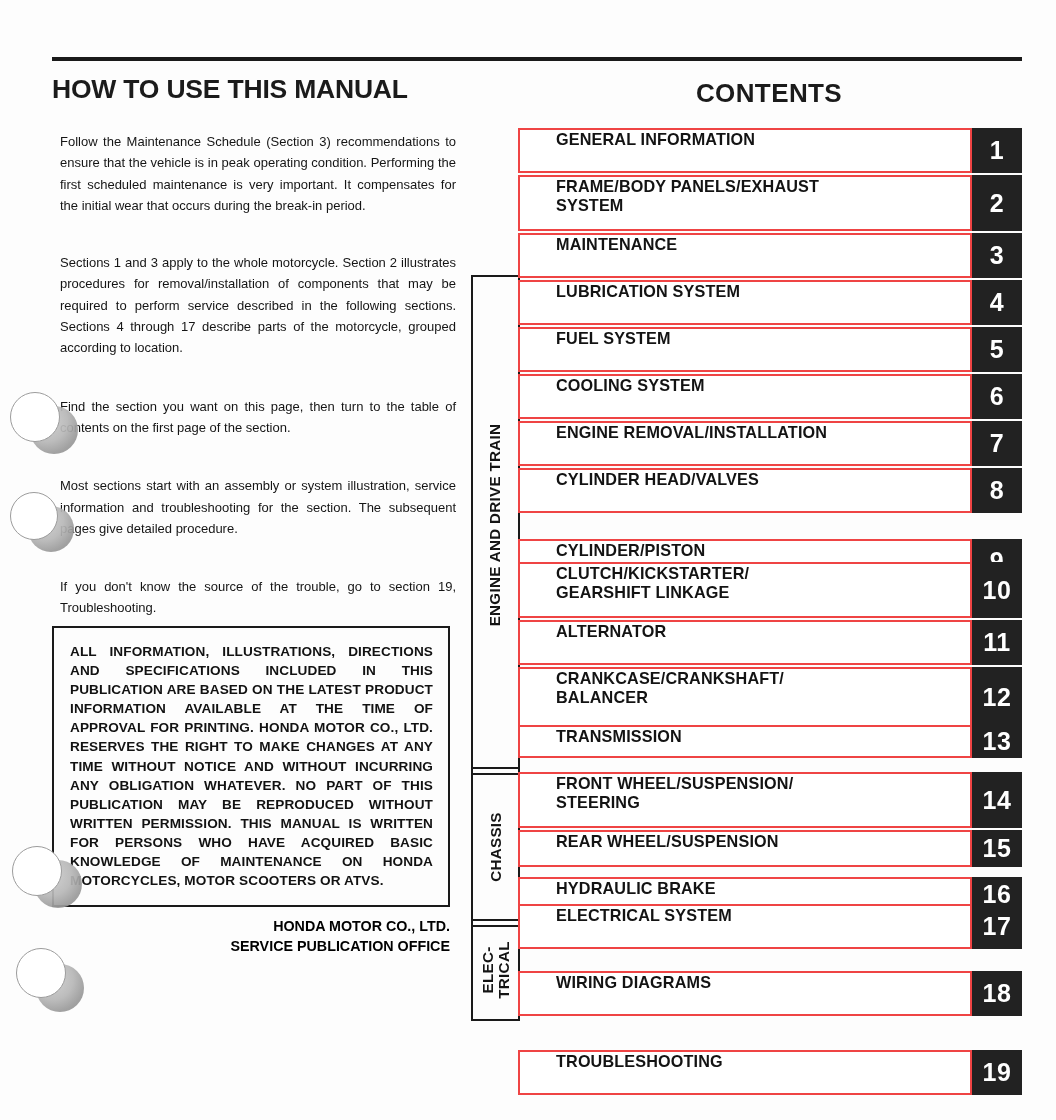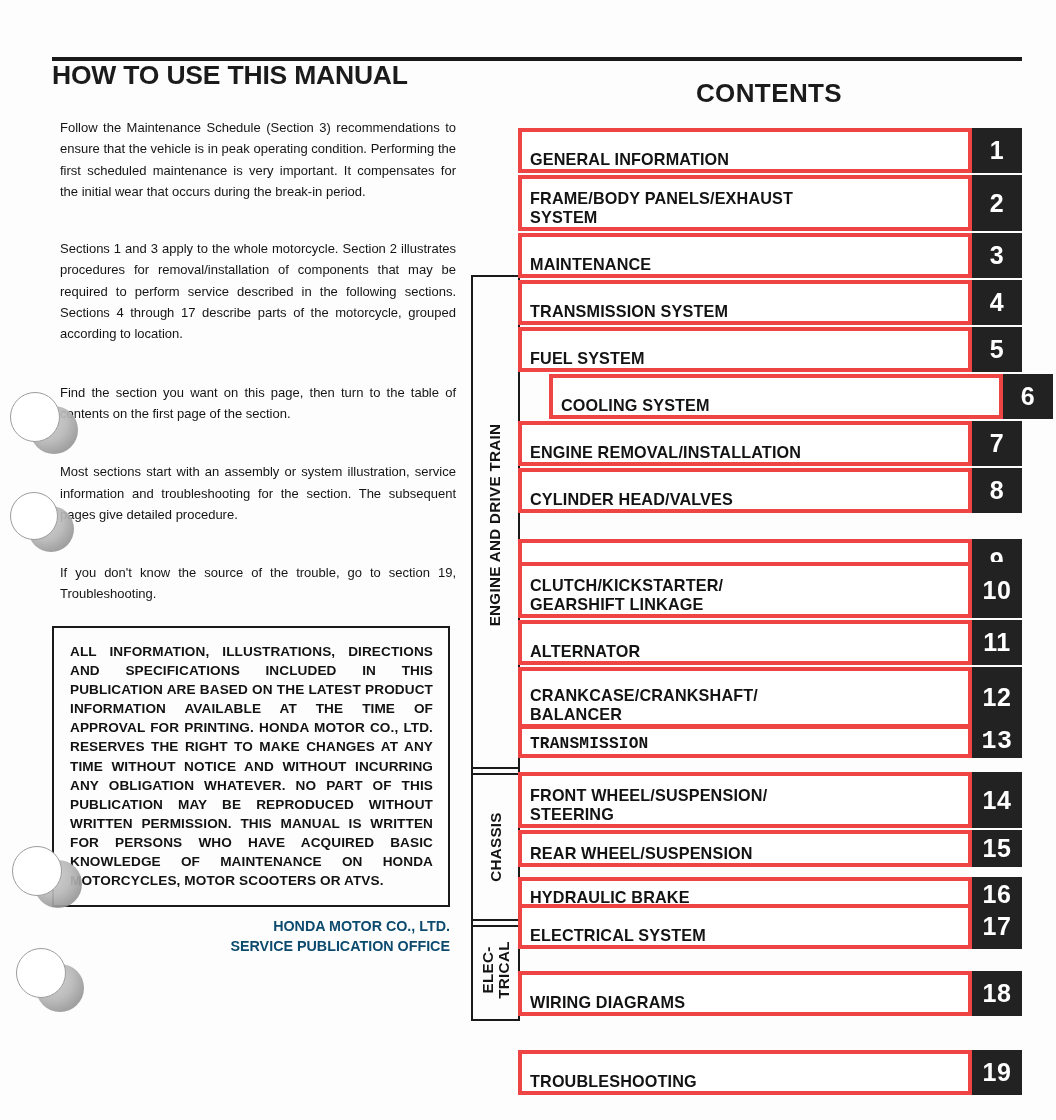--- a/index.html
+++ b/index.html
@@ -28,21 +28,21 @@
     top: 57px;
     width: 970px;
     height: 4px;
     background: #1a1a1a;
   }
 
   
   .left-col {
     position: absolute;
     left: 52px;
-    top: 60px;
+    top: 74px;
     width: 400px;
   }
   .h1-left {
     font-size: 26.5px;
     font-weight: bold;
     letter-spacing: -0.2px;
     color: #1b1b1b;
     margin: 0 0 26px 0;
     white-space: nowrap;
   }
@@ -80,21 +80,21 @@
 
   .signoff {
     position: absolute;
     left: 52px;
     top: 916px;
     width: 398px;
     text-align: right;
     font-size: 14.3px;
     font-weight: bold;
     line-height: 20px;
-    color: #0c4a6e;
+    color: #000000;
   }
 
   
   .h1-right {
     position: absolute;
     left: 522px;
     top: 78px;
     width: 494px;
     text-align: center;
     font-size: 26px;
@@ -140,26 +140,26 @@
     left: 47px;
     width: 504px;
     box-sizing: border-box;
   }
   .row-title {
     position: absolute;
     left: 0;
     top: 0;
     right: 50px;
     bottom: 0;
-    border: 4px solid #ef4444;
+    border: 2px solid #ef4444;
     box-sizing: border-box;
     background: #ffffff;
     display: flex;
-    align-items: flex-end;
-    padding-left: 8px;
+    align-items: flex-start;
+    padding-left: 36px;
   }
   .row-title span {
     font-size: 16.2px;
     font-weight: bold;
     letter-spacing: 0.15px;
     line-height: 19px;
     color: #131313;
     white-space: pre-line;
   }
   .row-num {
@@ -252,31 +252,31 @@
         <div class="row-num">2</div>
       </div>
       <div class="row" style="top: 105px; height: 45px;">
         <div class="row-title">
           <span>MAINTENANCE</span>
         </div>
         <div class="row-num">3</div>
       </div>
       <div class="row" style="top: 152px; height: 45px;">
         <div class="row-title">
-          <span>TRANSMISSION SYSTEM</span>
+          <span>LUBRICATION SYSTEM</span>
         </div>
         <div class="row-num">4</div>
       </div>
       <div class="row" style="top: 199px; height: 45px;">
         <div class="row-title">
           <span>FUEL SYSTEM</span>
         </div>
         <div class="row-num">5</div>
       </div>
-      <div class="row" style="top: 246px; height: 45px; margin-left: 31px;">
+      <div class="row" style="top: 246px; height: 45px;">
         <div class="row-title">
           <span>COOLING SYSTEM</span>
         </div>
         <div class="row-num">6</div>
       </div>
       <div class="row" style="top: 293px; height: 45px;">
         <div class="row-title">
           <span>ENGINE REMOVAL/INSTALLATION</span>
         </div>
         <div class="row-num">7</div>
@@ -306,21 +306,21 @@
         </div>
         <div class="row-num">11</div>
       </div>
       <div class="row" style="top: 539px; height: 61px;">
         <div class="row-title">
           <span>CRANKCASE/CRANKSHAFT/
 BALANCER</span>
         </div>
         <div class="row-num">12</div>
       </div>
-      <div class="row" style="top: 597px; height: 33px; font-family: Liberation Mono, monospace;">
+      <div class="row" style="top: 597px; height: 33px;">
         <div class="row-title">
           <span>TRANSMISSION</span>
         </div>
         <div class="row-num">13</div>
       </div>
       <div class="row" style="top: 644px; height: 56px;">
         <div class="row-title">
           <span>FRONT WHEEL/SUSPENSION/
 STEERING</span>
         </div>

